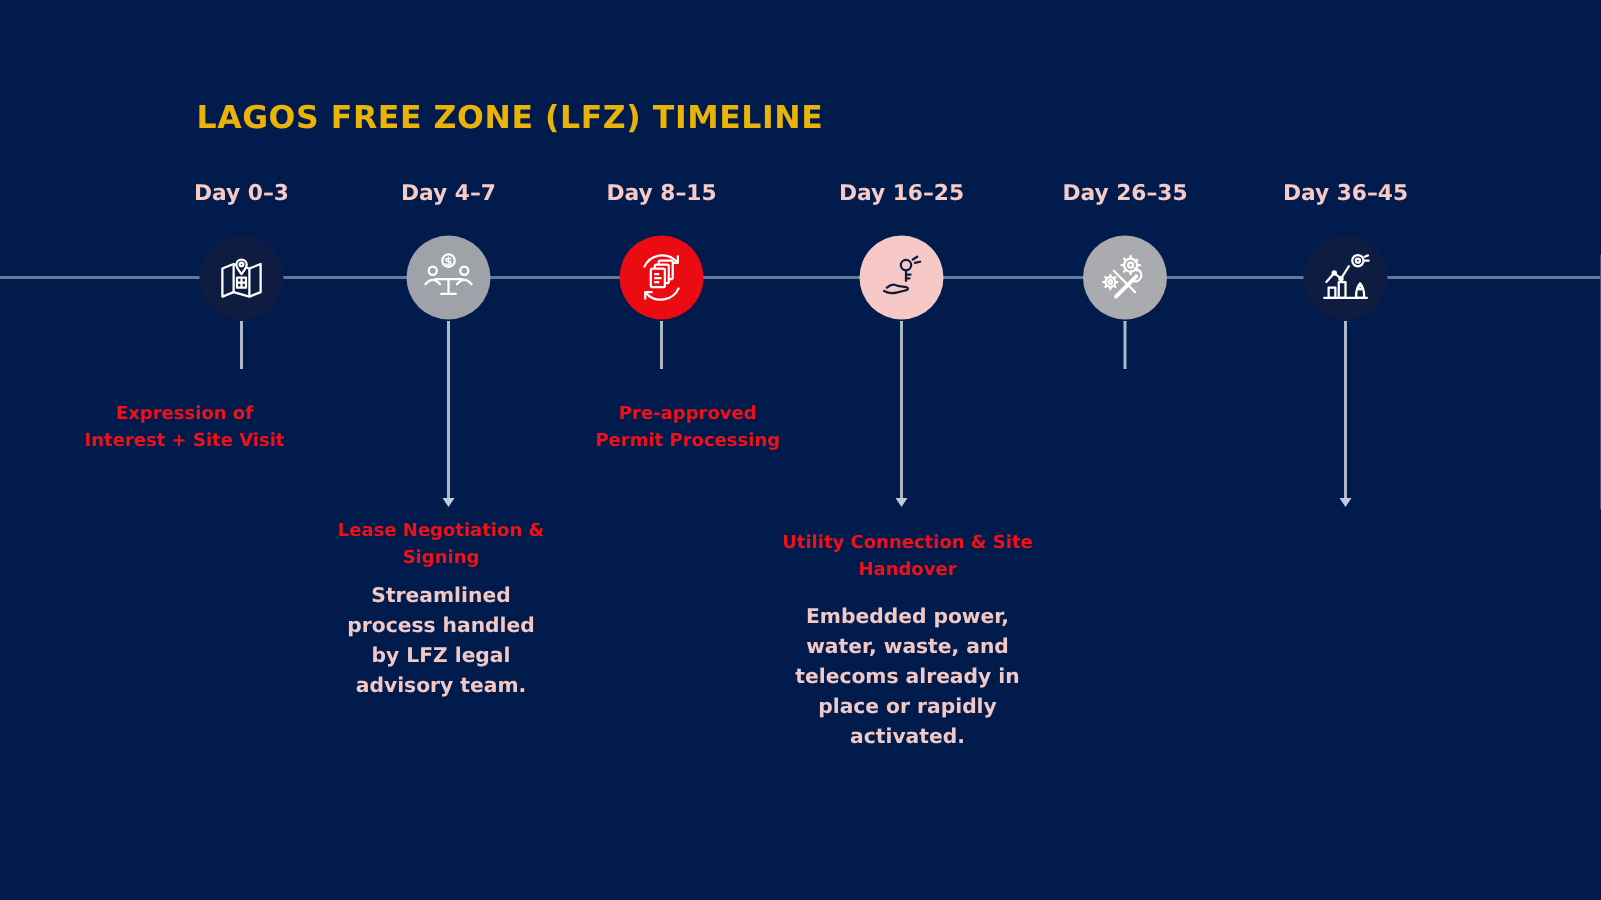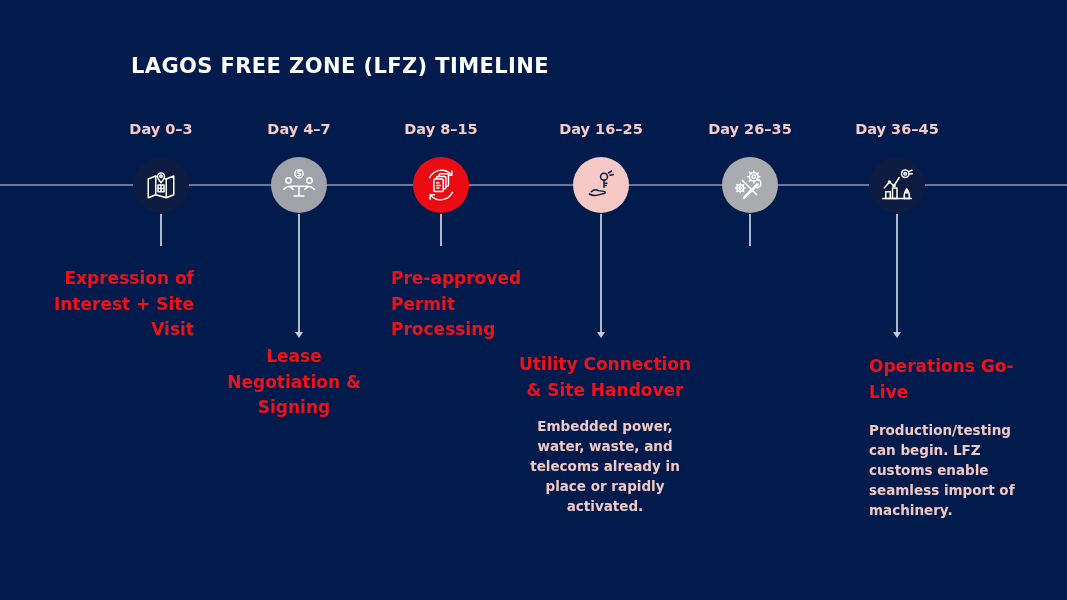--- a/index.html
+++ b/index.html
@@ -2,23 +2,23 @@
 <html><head>
 <meta charset="utf-8">
 <style>
   html,body{margin:0;padding:0;}
   .canvas{
     position:relative;width:1067px;height:600px;overflow:hidden;
     background:#021b4d;
     font-family:"DejaVu Sans","Liberation Sans",sans-serif;
   }
   .main-title{
-    position:absolute;left:131px;top:54px;
+    position:absolute;left:131px;top:66px;
     font-size:21px;font-weight:800;letter-spacing:.4px;
-    color:#ffffff;white-space:nowrap;text-align:right;
+    color:#eab308;white-space:nowrap;text-align:right;
   }
   .hline{
     position:absolute;left:0;top:184px;width:1067px;height:2px;
     background:rgba(160,170,190,.65);
   }
   .day{
     position:absolute;top:121px;width:140px;margin-left:-70px;
     text-align:center;font-size:14.5px;font-weight:700;color:#f6cac5;
     white-space:nowrap;
   }
@@ -39,21 +39,21 @@
   }
   .connector.short{top:214px;height:32px;}
   .connector.long{top:214px;height:118px;}
   .connector .arrow{
     position:absolute;bottom:-6px;left:50%;margin-left:-4px;
     width:0;height:0;border-left:4px solid transparent;border-right:4px solid transparent;
     border-top:6px solid rgba(205,212,224,.95);
   }
   .col{position:absolute;z-index:2;}
   .mtitle{
-    color:#ef1118;font-size:17px;font-weight:800;line-height:1.5;
+    color:#ef1118;font-size:12px;font-weight:800;line-height:1.5;text-align:center;
   }
   .mdesc{
     color:#f2c8c4;font-size:13.5px;font-weight:700;line-height:1.48;
   }
   .c1{left:28px;width:166px;top:266px;text-align:right;}
   .c1 .mtitle{max-width:142px;margin-left:auto;}
   .c1 .mdesc{margin-top:10px;}
   .c2{left:214px;width:160px;top:344px;text-align:center;}
   .c2 .mtitle{max-width:150px;margin:0 auto;}
   .c2 .mdesc{margin:8px auto 0;max-width:140px;}
@@ -181,30 +181,27 @@
       </svg>
     </span>
   </div>
 
   <div class="col c1">
     <div class="mtitle">Expression of Interest + Site Visit</div>
   </div>
 
   <div class="col c2">
     <div class="mtitle">Lease Negotiation &amp; Signing</div>
+    <div class="mdesc">Streamlined process handled by LFZ legal advisory team.</div>
   </div>
 
   <div class="col c3">
     <div class="mtitle">Pre-approved Permit Processing</div>
   </div>
 
   <div class="col c4">
     <div class="mtitle">Utility Connection &amp; Site Handover</div>
     <div class="mdesc">Embedded power, water, waste, and telecoms already in place or rapidly activated.</div>
   </div>
 
 
-  <div class="col c6">
-    <div class="mtitle">Operations Go-Live</div>
-    <div class="mdesc">Production/testing can begin. LFZ customs enable seamless import of machinery.</div>
-  </div>
 
 </div>
 
 </body></html>

